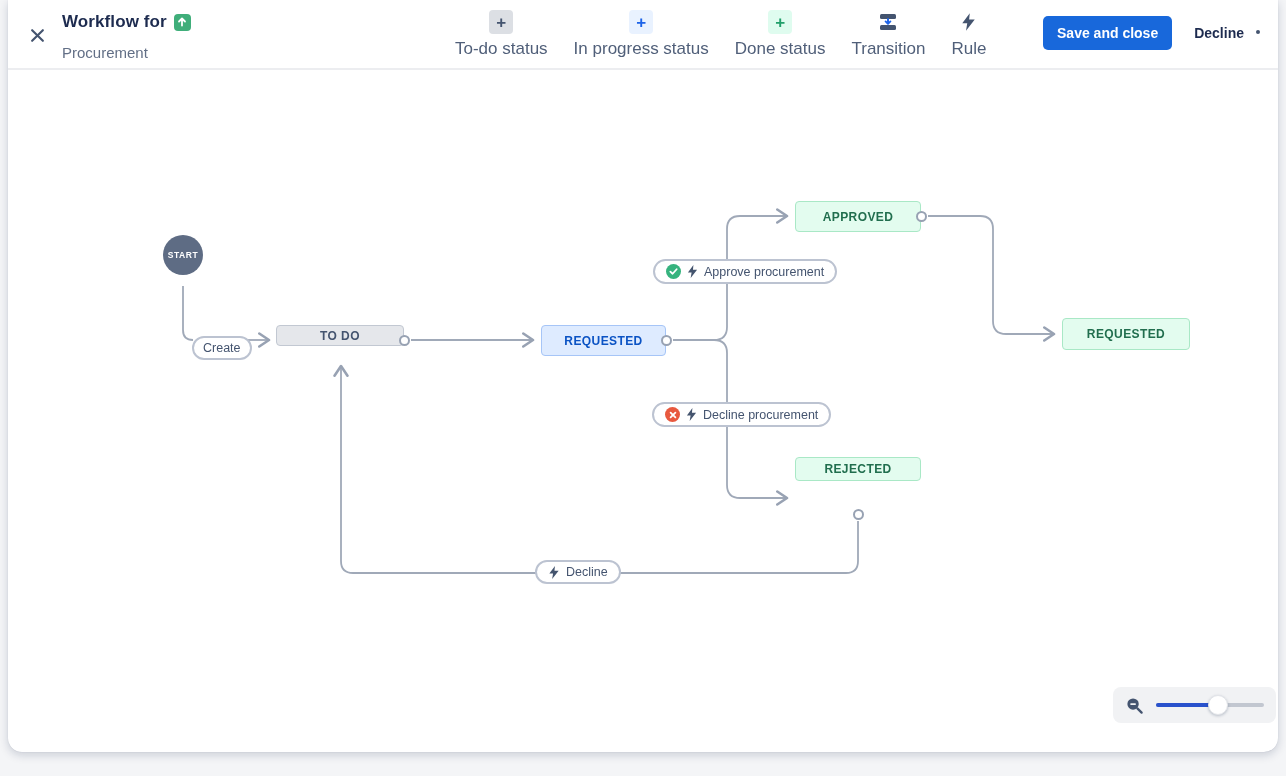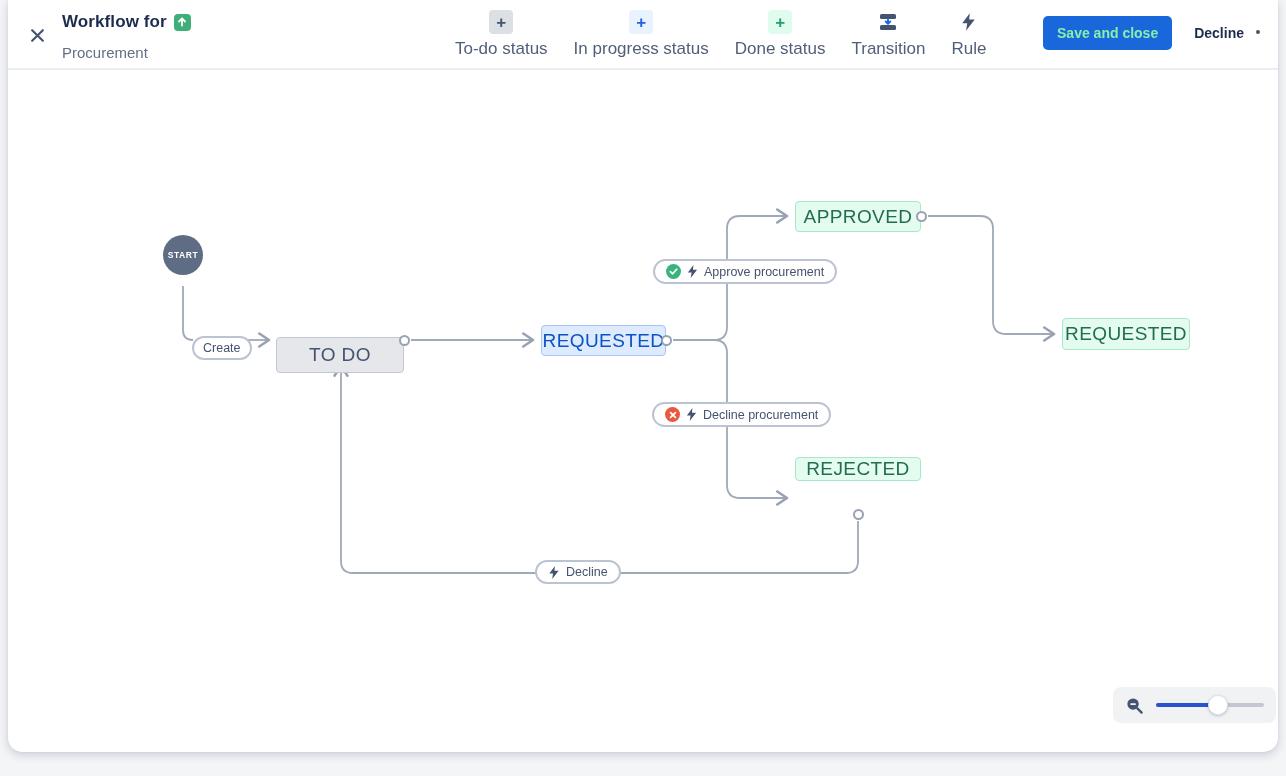--- a/index.html
+++ b/index.html
@@ -46,38 +46,38 @@
     font-size: 17px; font-weight: 700; line-height: 1;
   }
   .tool-icon.gray  { background: #DCDFE4; color: #44546F; }
   .tool-icon.blue  { background: #E9F2FF; color: #1D63E8; }
   .tool-icon.green { background: #DFFCEF; color: #22A06B; }
   .tool-icon.plain { background: transparent; }
   .tool-label { font-size: 17px; color: #505F79; white-space: nowrap; }
 
   .actions { position: absolute; right: 34px; top: 16px; display: flex; align-items: center; gap: 22px; z-index: 11; }
   .btn-primary {
-    background: #1868DB; color: #86efac; border: none; border-radius: 5px;
+    background: #1868DB; color: #ffffff; border: none; border-radius: 5px;
     font-family: inherit; font-size: 14px; font-weight: 600;
     padding: 9px 14px; cursor: pointer;
   }
   .btn-subtle {
     background: transparent; border: none; color: #1D2B4F;
     font-family: inherit; font-size: 14px; font-weight: 600; cursor: pointer;
   }
   .more-dot { position: absolute; right: 18px; top: 30px; width: 4px; height: 4px; border-radius: 50%; background: #44546F; z-index: 11; }
 
   
   .canvas { position: absolute; inset: 0; z-index: 1; }
   svg.edges { position: absolute; left: 0; top: 0; z-index: 1; }
 
   .node {
     position: absolute; z-index: 3;
     display: flex; align-items: center; justify-content: center;
-    font-size: 19px; font-weight: 400; letter-spacing: .4px;
+    font-size: 12px; font-weight: 700; letter-spacing: .4px;
     border-radius: 4px; border: 1.5px solid transparent; cursor: pointer;
   }
   .node.todo       { background: #E5E7EB; border-color: #C2C8D2; color: #44546F; }
   .node.inprogress { background: #DEEBFF; border-color: #A6C5F7; color: #0B53C4; }
   .node.done       { background: #E3FCEF; border-color: #A9E8C6; color: #216E4E; }
 
   .start-node {
     position: absolute; left: 155px; top: 235px; width: 40px; height: 40px;
     border-radius: 50%; background: #5E6C84; color: #fff; z-index: 3;
     display: flex; align-items: center; justify-content: center;
@@ -138,21 +138,21 @@
         <path d="M403,340 L525,340" marker-end="url(#arw)"></path>
         <path d="M665,340 L706,340 Q719,340 719,327 L719,229 Q719,216 732,216 L779,216" marker-end="url(#arw)"></path>
         <path d="M665,340 L706,340 Q719,340 719,353 L719,485 Q719,498 732,498 L779,498" marker-end="url(#arw)"></path>
         <path d="M920,216 L972,216 Q985,216 985,229 L985,321 Q985,334 998,334 L1046,334" marker-end="url(#arw)"></path>
         <path d="M850,521 L850,561 Q850,573 838,573 L345,573 Q333,573 333,561 L333,366" marker-end="url(#arw)"></path>
       </g>
     </svg>
 
     <div class="start-node">START</div>
 
-    <div class="node todo" style="left:268px; top:337px; width:128px; height:36px;">TO DO</div>
+    <div class="node todo" style="left:268px; top:325px; width:128px; height:21px;">TO DO</div>
     <div class="node inprogress" style="left:533px; top:325px; width:125px; height:31px;">REQUESTED</div>
     <div class="node done" style="left:787px; top:201px; width:126px; height:31px;">APPROVED</div>
     <div class="node done" style="left:1054px; top:318px; width:128px; height:32px;">REQUESTED</div>
     <div class="node done" style="left:787px; top:457px; width:126px; height:24px;">REJECTED</div>
 
     <div class="port" style="left:391px; top:335px;"></div>
     <div class="port" style="left:653px; top:335px;"></div>
     <div class="port" style="left:908px; top:211px;"></div>
     <div class="port" style="left:845px; top:509px;"></div>
 

